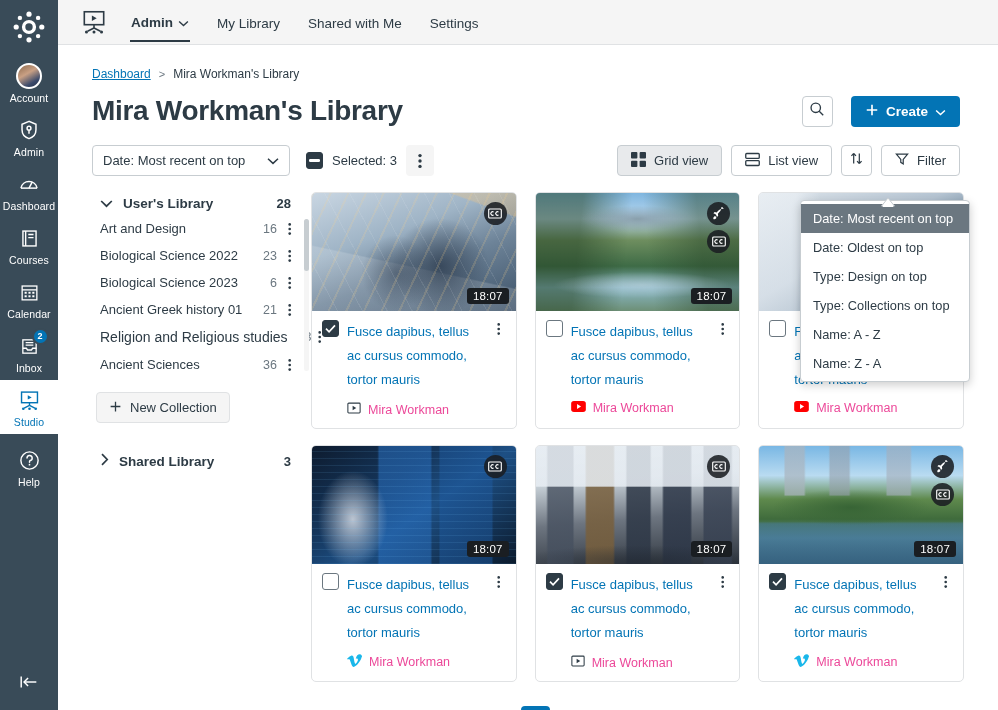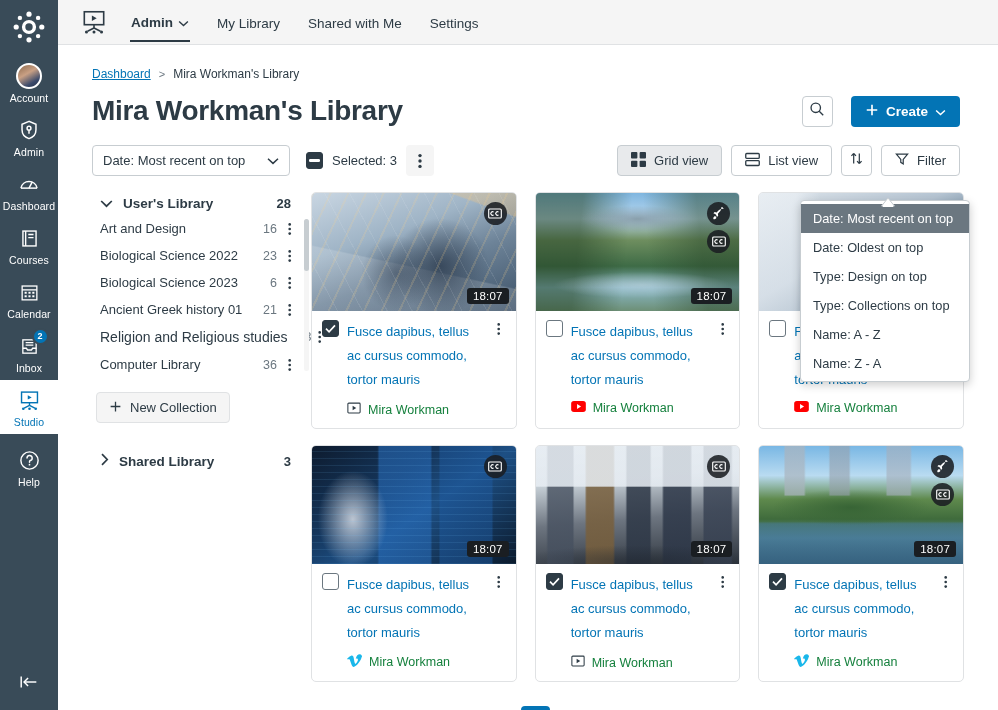--- a/index.html
+++ b/index.html
@@ -170,21 +170,21 @@
   .duration {
     position: absolute; right: 7px; bottom: 7px; background: #1A1E22; color: #fff;
     font-size: 11.5px; padding: 2px 6px; border-radius: 3px; letter-spacing: .2px;
   }
   .card-body { padding: 9px 10px 10px 10px; }
   .card-top { display: flex; align-items: flex-start; gap: 8px; }
   .card-title {
     flex: 1; font-size: 13px; line-height: 24px; color: #0374B5; cursor: pointer;
   }
   .card-kebab { width: 14px; display: flex; justify-content: center; padding-top: 2px; cursor: pointer; }
-  .card-owner { display: flex; align-items: center; gap: 7px; margin-top: 9px; padding-left: 25px; font-size: 12.5px; color: #15803d; }
+  .card-owner { display: flex; align-items: center; gap: 7px; margin-top: 9px; padding-left: 25px; font-size: 12.5px; color: #ec4899; }
 
   
   .sc { position: absolute; inset: 0; }
   .sc1 { background: linear-gradient(160deg,#c9d6e2 0%, #9fb4c6 35%, #6d8398 60%, #3d5268 100%); }
   .sc2 { background: linear-gradient(180deg,#7fb6e0 0%, #bcd9ee 22%, #6e8e5f 40%, #3e6b46 62%, #8ab9c9 80%, #6d8f76 100%); }
   .sc3 { background: linear-gradient(150deg,#dfe6ec 0%, #b5c4d2 45%, #4b6b86 80%, #2b3c52 100%); }
   .sc4 { background: linear-gradient(145deg,#0d1b2e 0%, #15365c 35%, #1d4f84 55%, #0b1a2c 100%); }
   .sc5 { background: linear-gradient(175deg,#e3e8ec 0%, #c6cfd6 30%, #6d7580 60%, #2c333c 100%); }
   .sc6 { background: linear-gradient(180deg,#79b7e4 0%, #b9dbf1 25%, #5f8a4d 45%, #3f6b3c 62%, #5d93a8 78%, #426a86 100%); }
   .sc-o { position: absolute; inset: 0; }
@@ -529,21 +529,21 @@
           <span class="ccount">3</span>
           <span class="cdots">
             <svg width="3.4" height="14" viewBox="0 0 4 16" fill="#2D3B45">
                 <circle cx="2" cy="2.6" r="1.55"></circle>
                 <circle cx="2" cy="8" r="1.55"></circle>
                 <circle cx="2" cy="13.4" r="1.55"></circle>
               </svg>
           </span>
         </div>
         <div class="coll-row">
-          <span class="cname">Computer Library</span>
+          <span class="cname">Ancient Sciences</span>
           <span class="ccount">36</span>
           <span class="cdots">
             <svg width="3.4" height="14" viewBox="0 0 4 16" fill="#2D3B45">
                 <circle cx="2" cy="2.6" r="1.55"></circle>
                 <circle cx="2" cy="8" r="1.55"></circle>
                 <circle cx="2" cy="13.4" r="1.55"></circle>
               </svg>
           </span>
         </div>
       </div>

